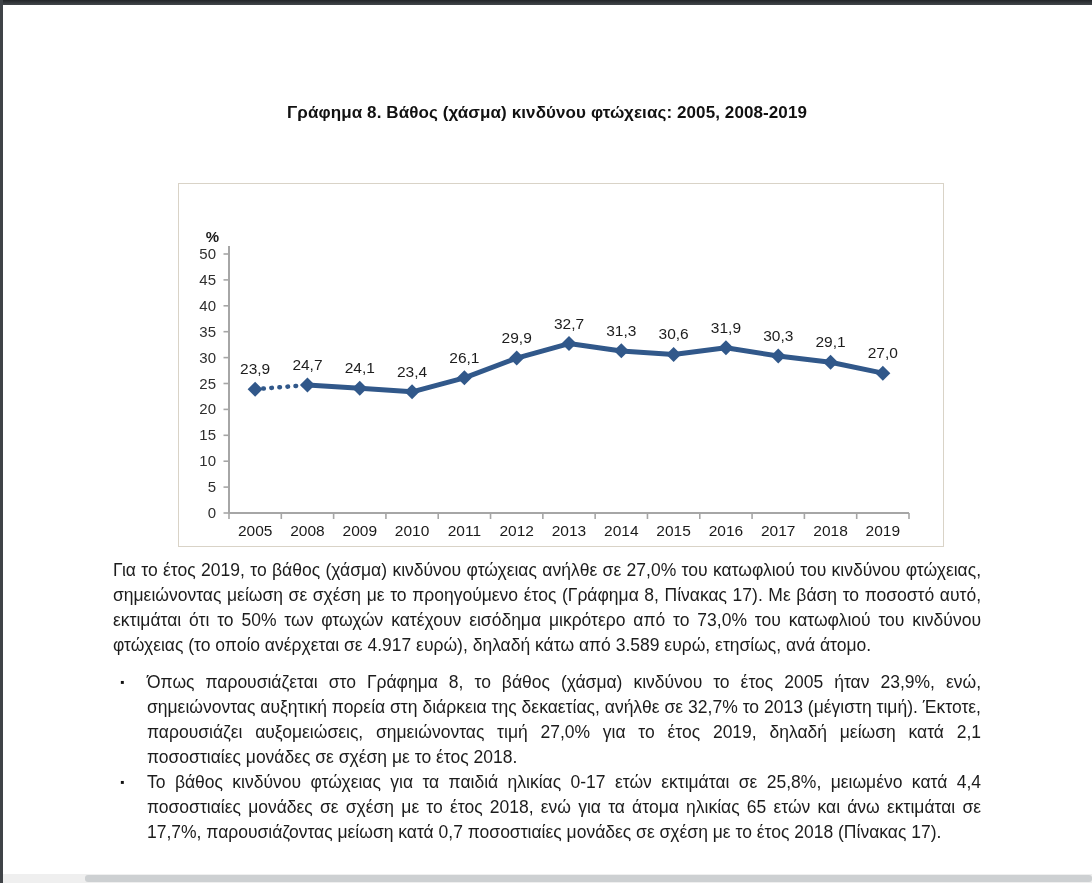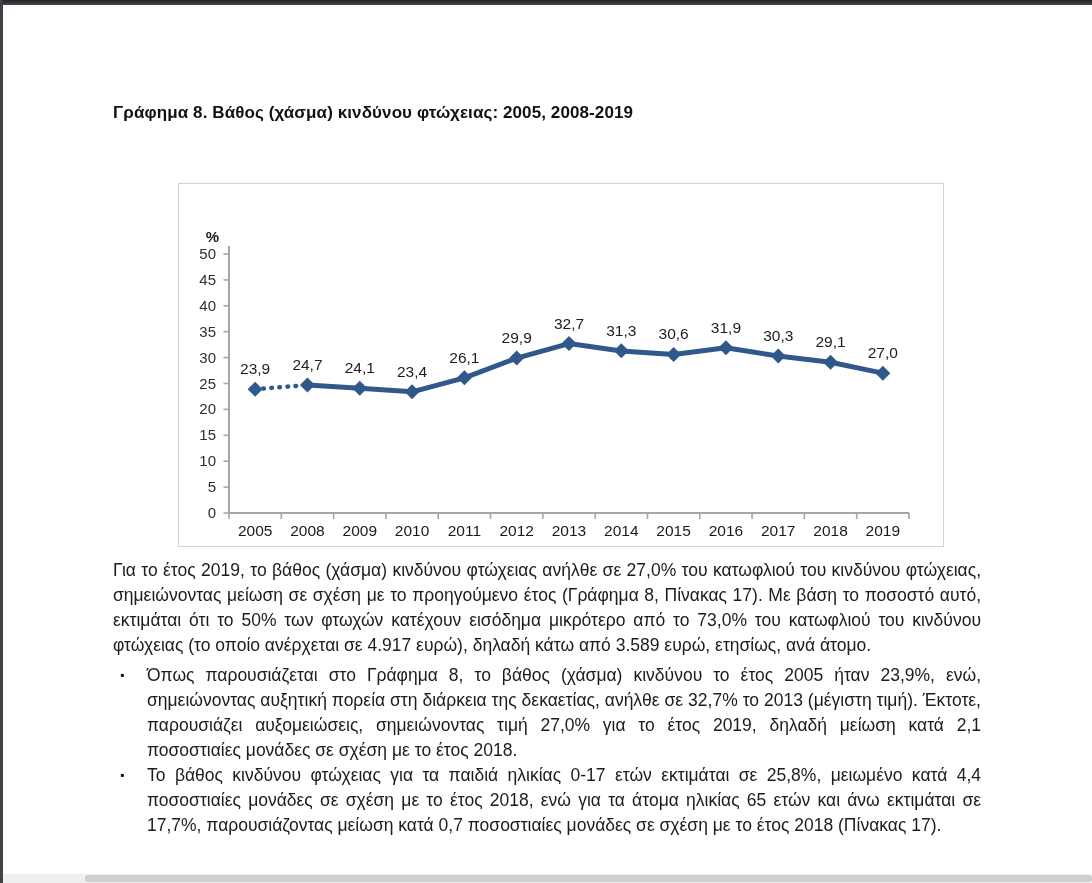--- a/index.html
+++ b/index.html
@@ -18,20 +18,21 @@
     position:absolute;left:0;top:0;width:1092px;height:5px;
     background:linear-gradient(#222528,#43474b);
   }
   .edge-left{
     position:absolute;left:0;top:0;width:3px;height:883px;
     background:#3f4347;
   }
   .chart-title{
     position:absolute;
     left:113px;top:103px;width:868px;
+    text-align:center;
     font-size:17px;
     font-weight:bold;
     color:#111111;
     letter-spacing:0.1px;
   }
   .chart-box{
     position:absolute;
     left:178px;top:183px;
     width:764px;height:362px;
     border:1px solid #d9d3c7;
@@ -40,21 +41,21 @@
   .chart-box svg{display:block;}
   .chart-box svg text{font-family:"Liberation Sans","DejaVu Sans",sans-serif;}
   .body-text{
     position:absolute;
     left:113px;top:558px;width:868px;
     font-size:17.5px;
     line-height:25px;
     color:#1c1c1c;
     text-align:justify;
   }
-  .body-text p{margin:0 0 5px 0;}
+  .body-text p{margin:0 0 12px 0;}
   .bullet-list{
     margin:0;padding:0;list-style:none;
   }
   .bullet-list li{
     position:relative;
     padding-left:34px;
     margin:0;
   }
   .bullet-glyph{
     position:absolute;

